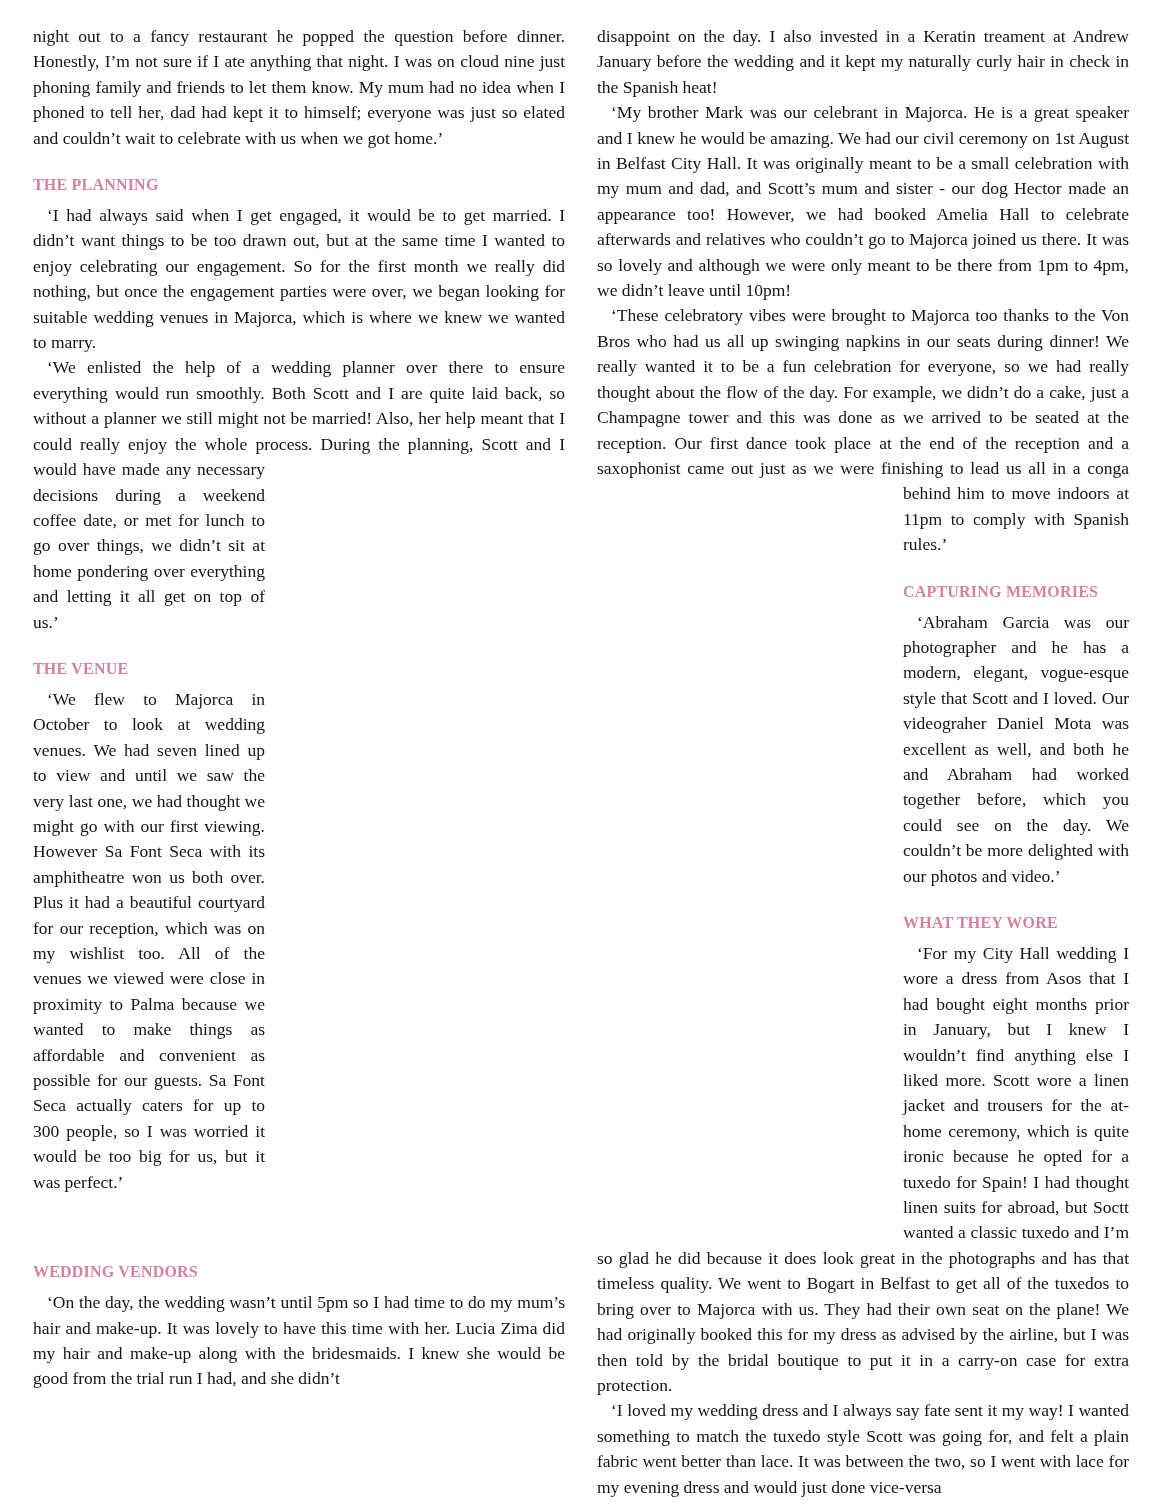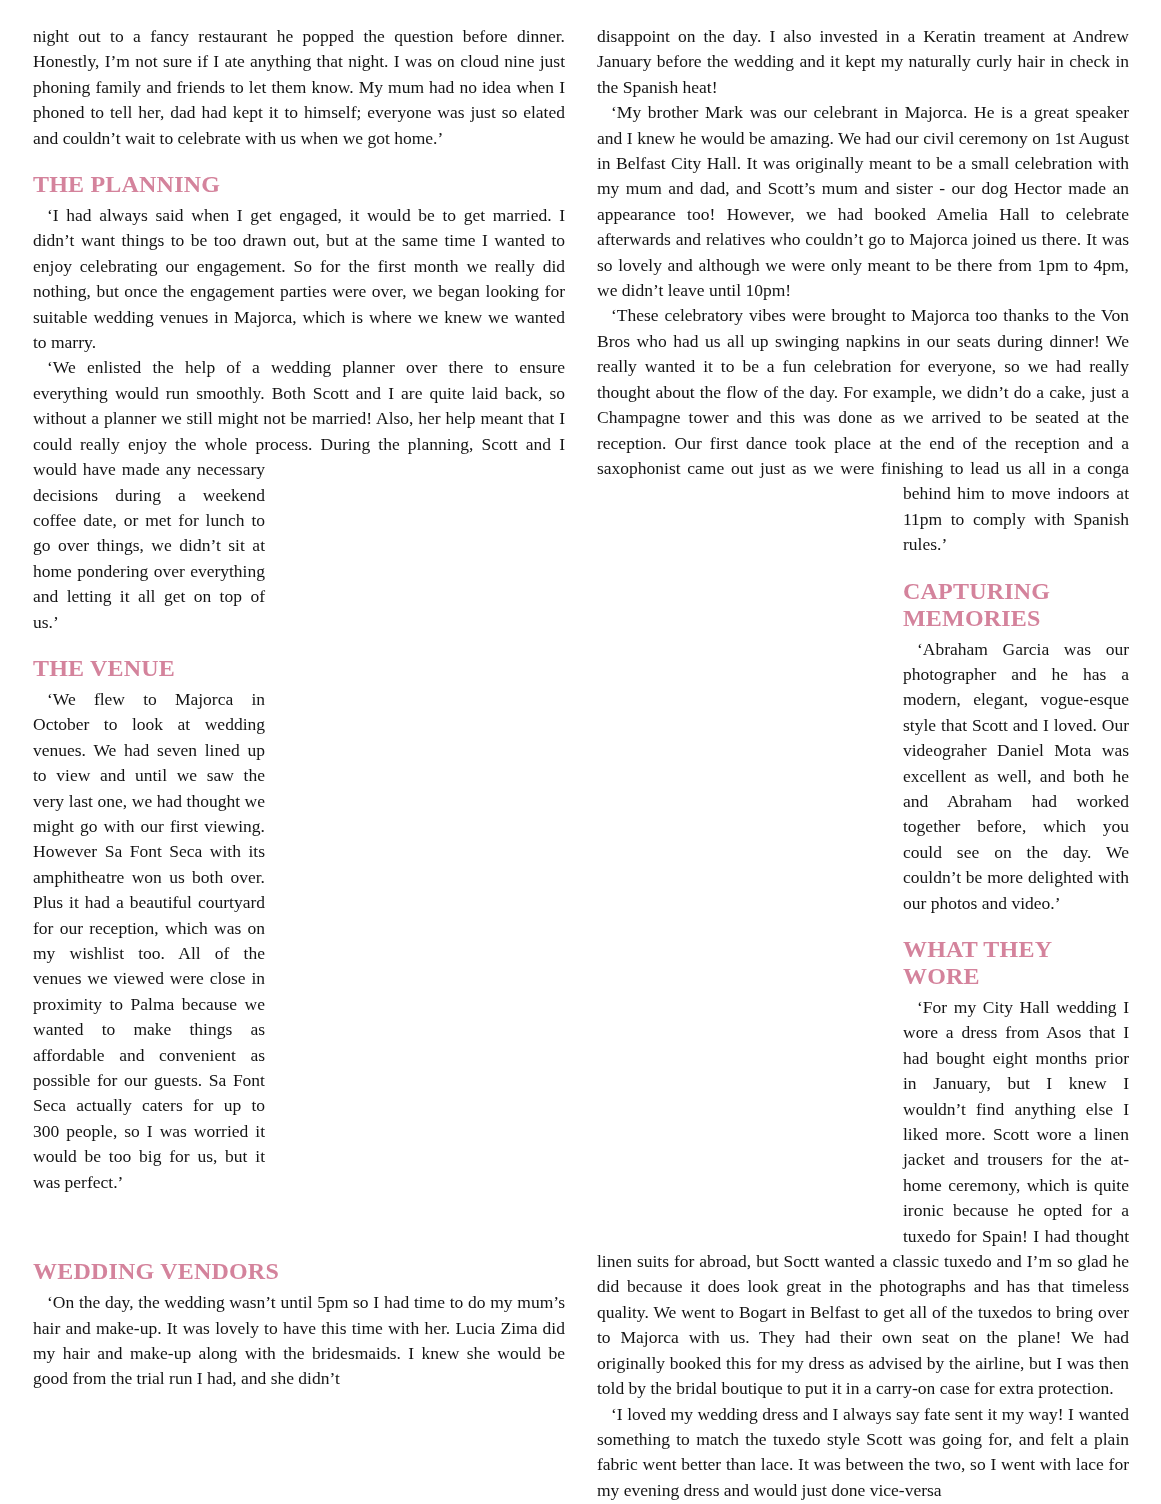--- a/index.html
+++ b/index.html
@@ -26,21 +26,21 @@
     font-size: 17.5px;
     line-height: 25.4px;
     color: #141414;
     text-align: justify;
   }
   p.indent { text-indent: 14px; }
   h2.heading {
     margin: 20px 0 5px 0;
     font-family: "Liberation Serif", "DejaVu Serif", serif;
     font-weight: bold;
-    font-size: 24px;
+    font-size: 16px;
     line-height: 27px;
     color: #d4839c;
     letter-spacing: 0.2px;
   }
   h2.clear-float { clear: both; }
   .ph-right {
     float: right;
     width: 300px;
     height: 801px;
     background: #ffffff;

